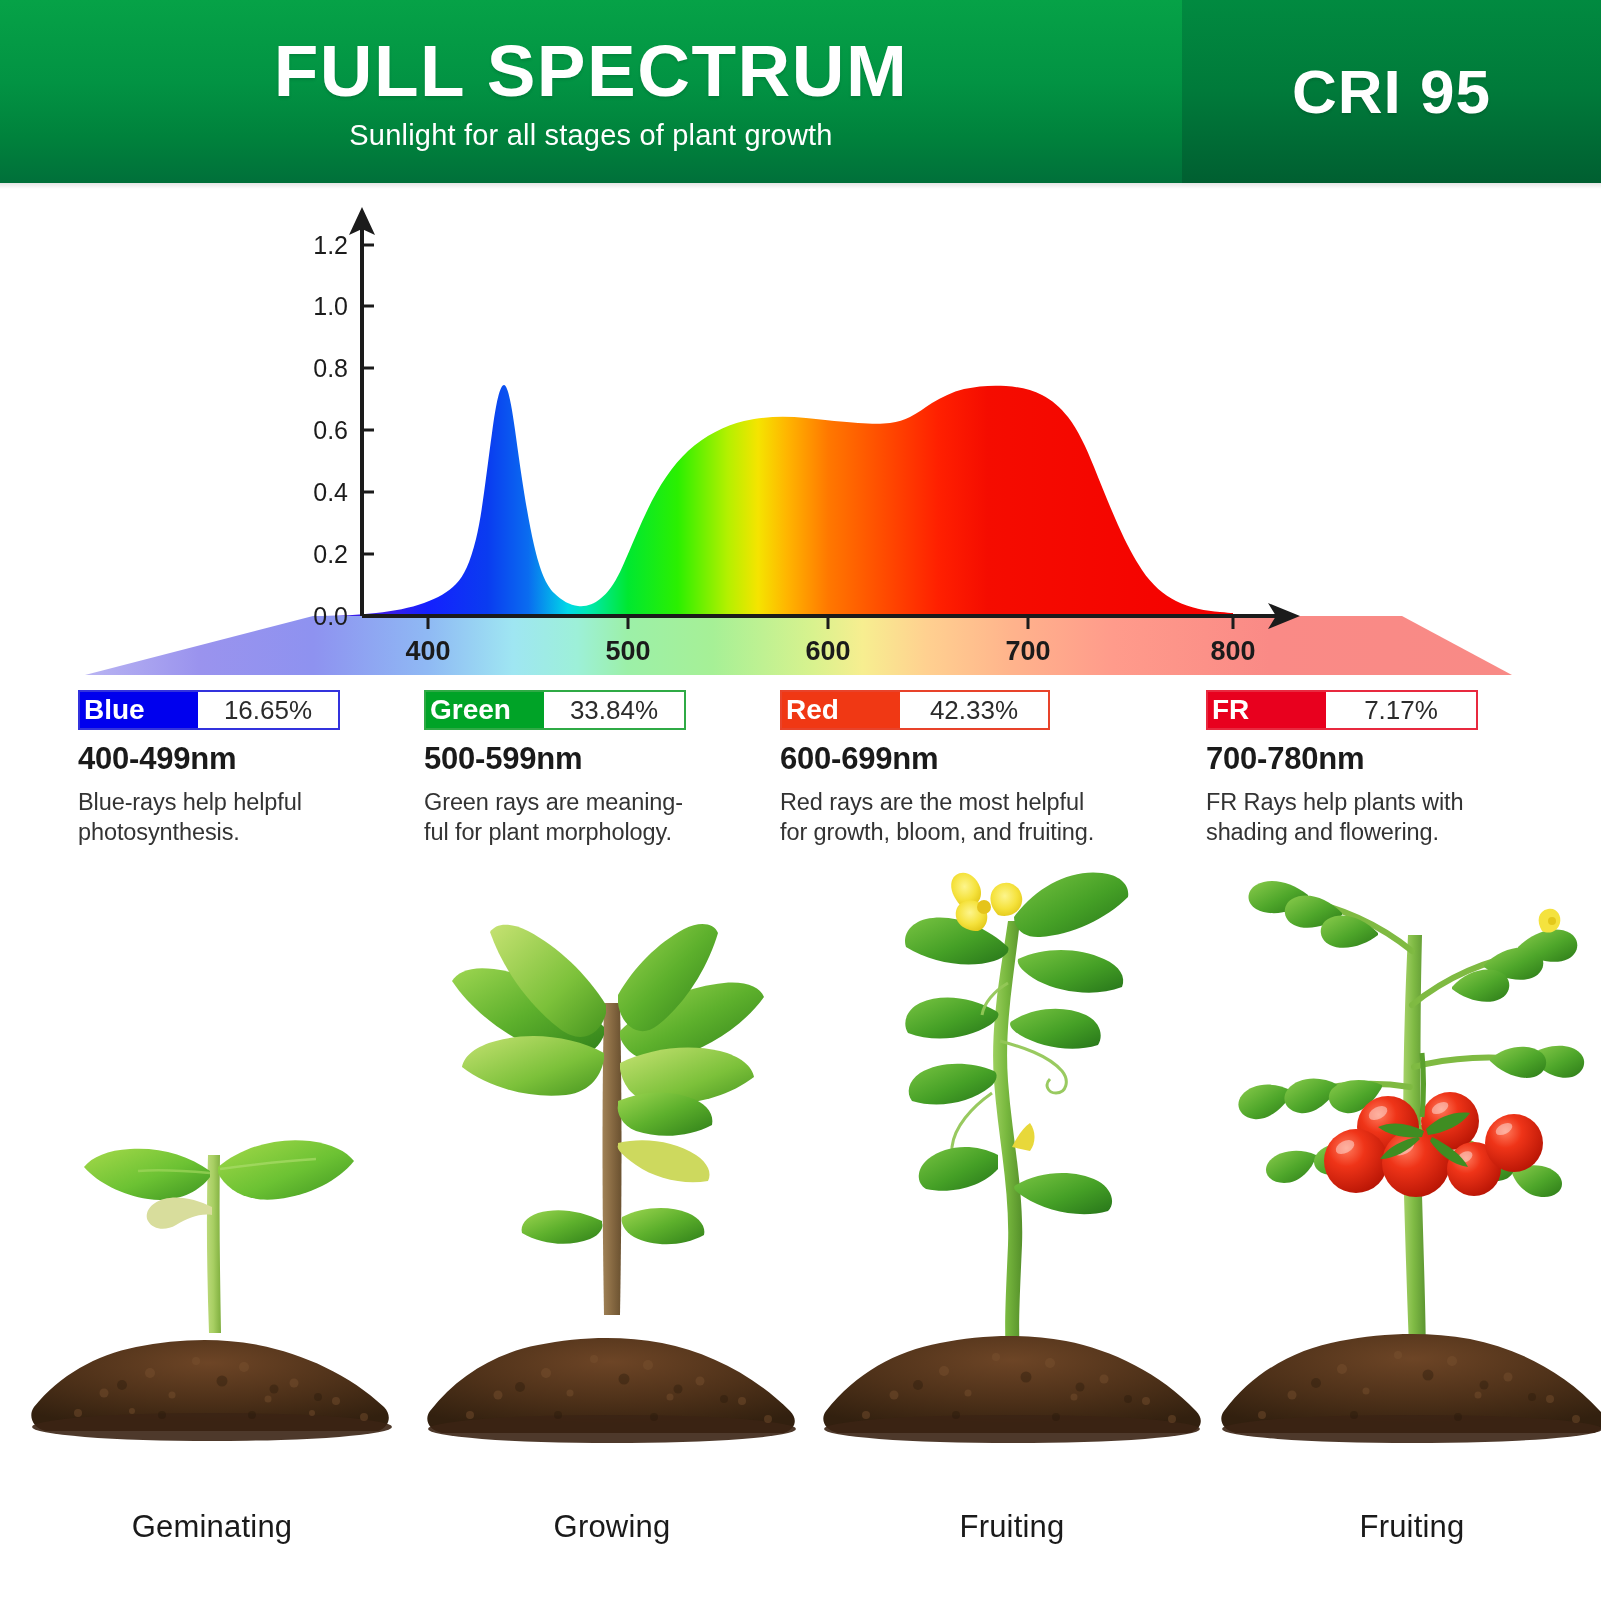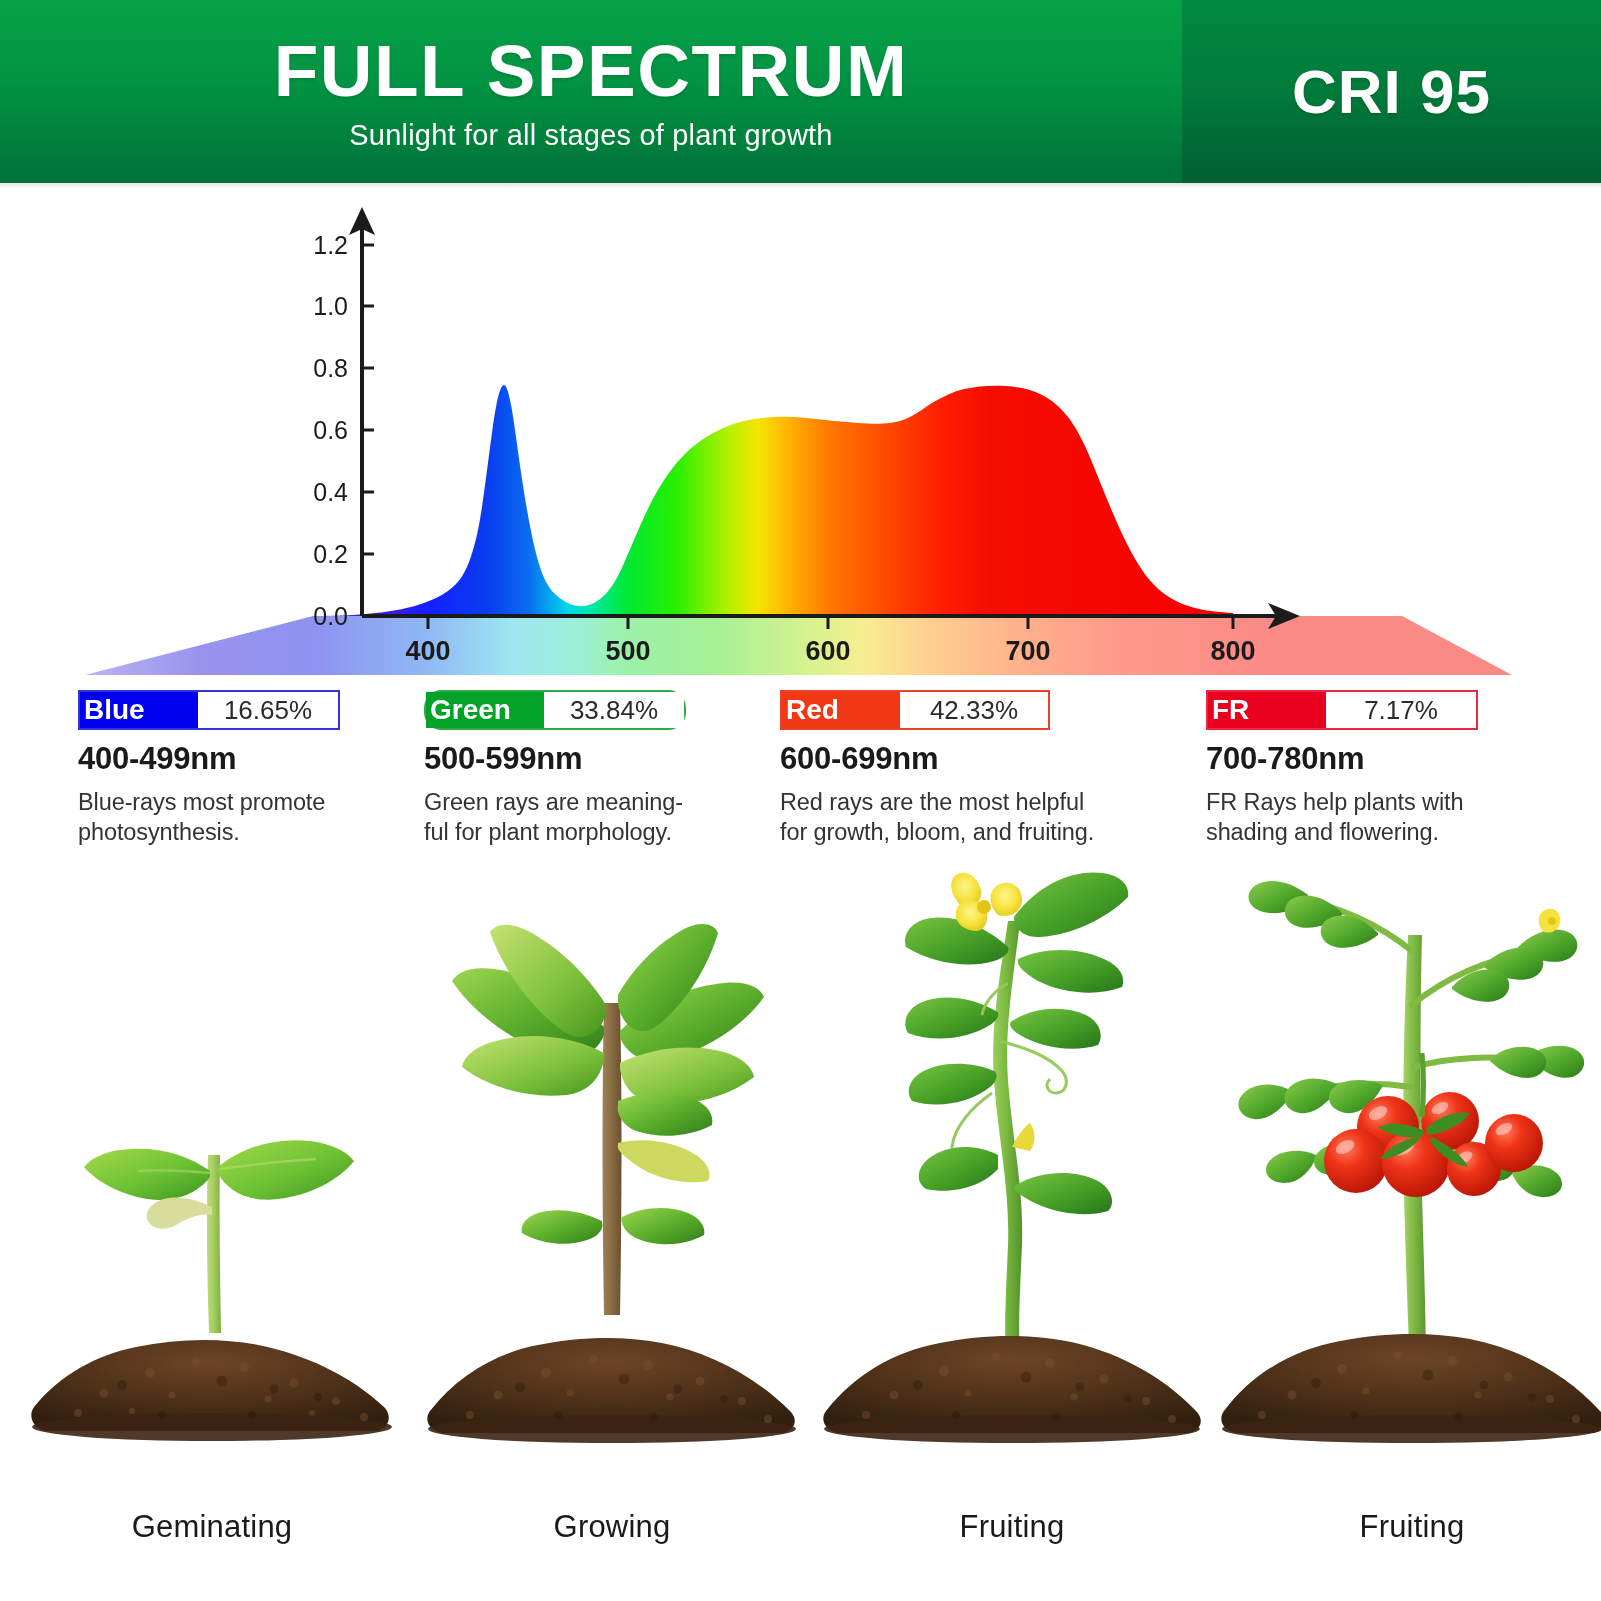--- a/index.html
+++ b/index.html
@@ -308,27 +308,27 @@
 
   <div class="legend-row">
 
     <div class="legend-col c0">
       <div class="badge" style="border-color:#3333dd;">
         <div class="badge-name" style="background:#0000ee;">Blue</div>
         <div class="badge-pct">16.65%</div>
       </div>
       <div class="range-label">400-499nm</div>
       <div class="desc">
-        <div>Blue-rays most promote</div>
+        <div>Blue-rays help helpful</div>
         <div>photosynthesis.</div>
       </div>
     </div>
 
     <div class="legend-col c1">
-      <div class="badge" style="border-color:#2faa45;border-radius:18px;">
+      <div class="badge" style="border-color:#2faa45;">
         <div class="badge-name" style="background:#00a327;">Green</div>
         <div class="badge-pct">33.84%</div>
       </div>
       <div class="range-label">500-599nm</div>
       <div class="desc">
         <div>Green rays are meaning-</div>
         <div>ful for plant morphology.</div>
       </div>
     </div>
 

